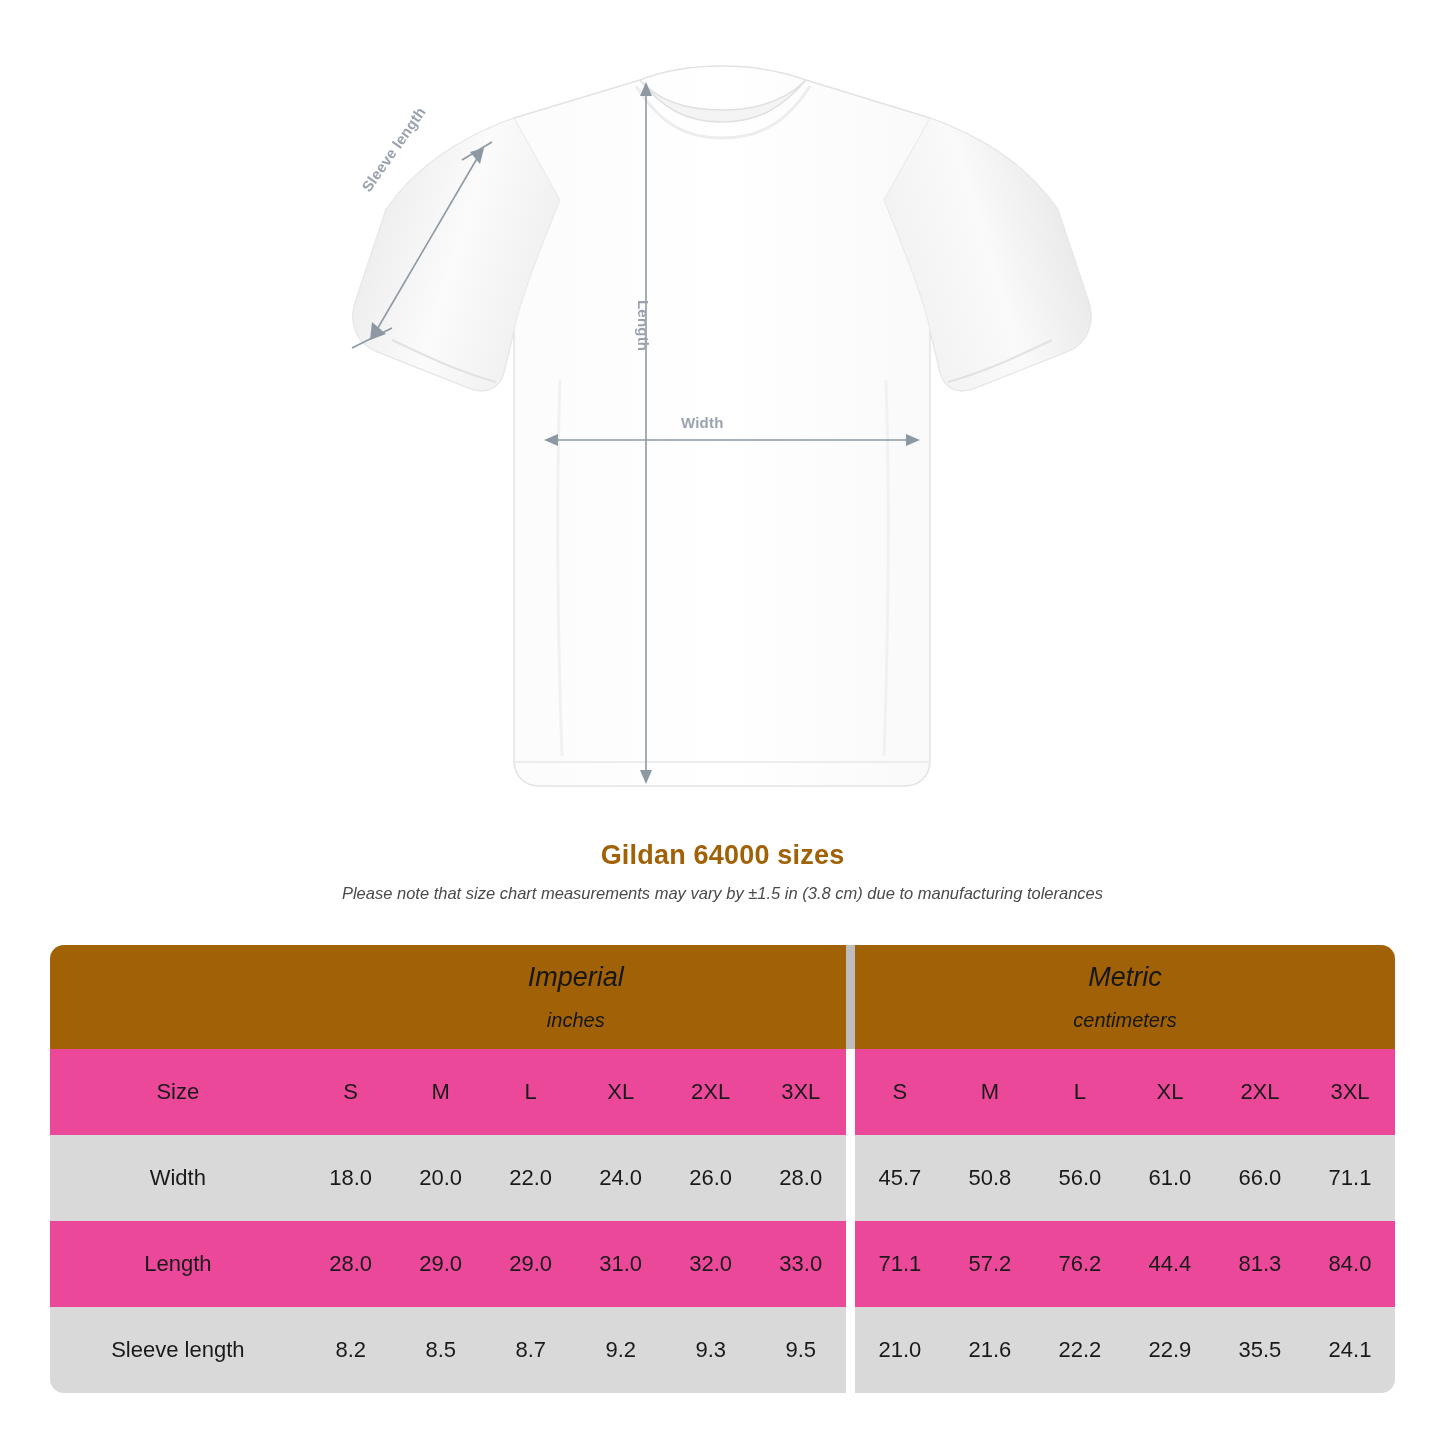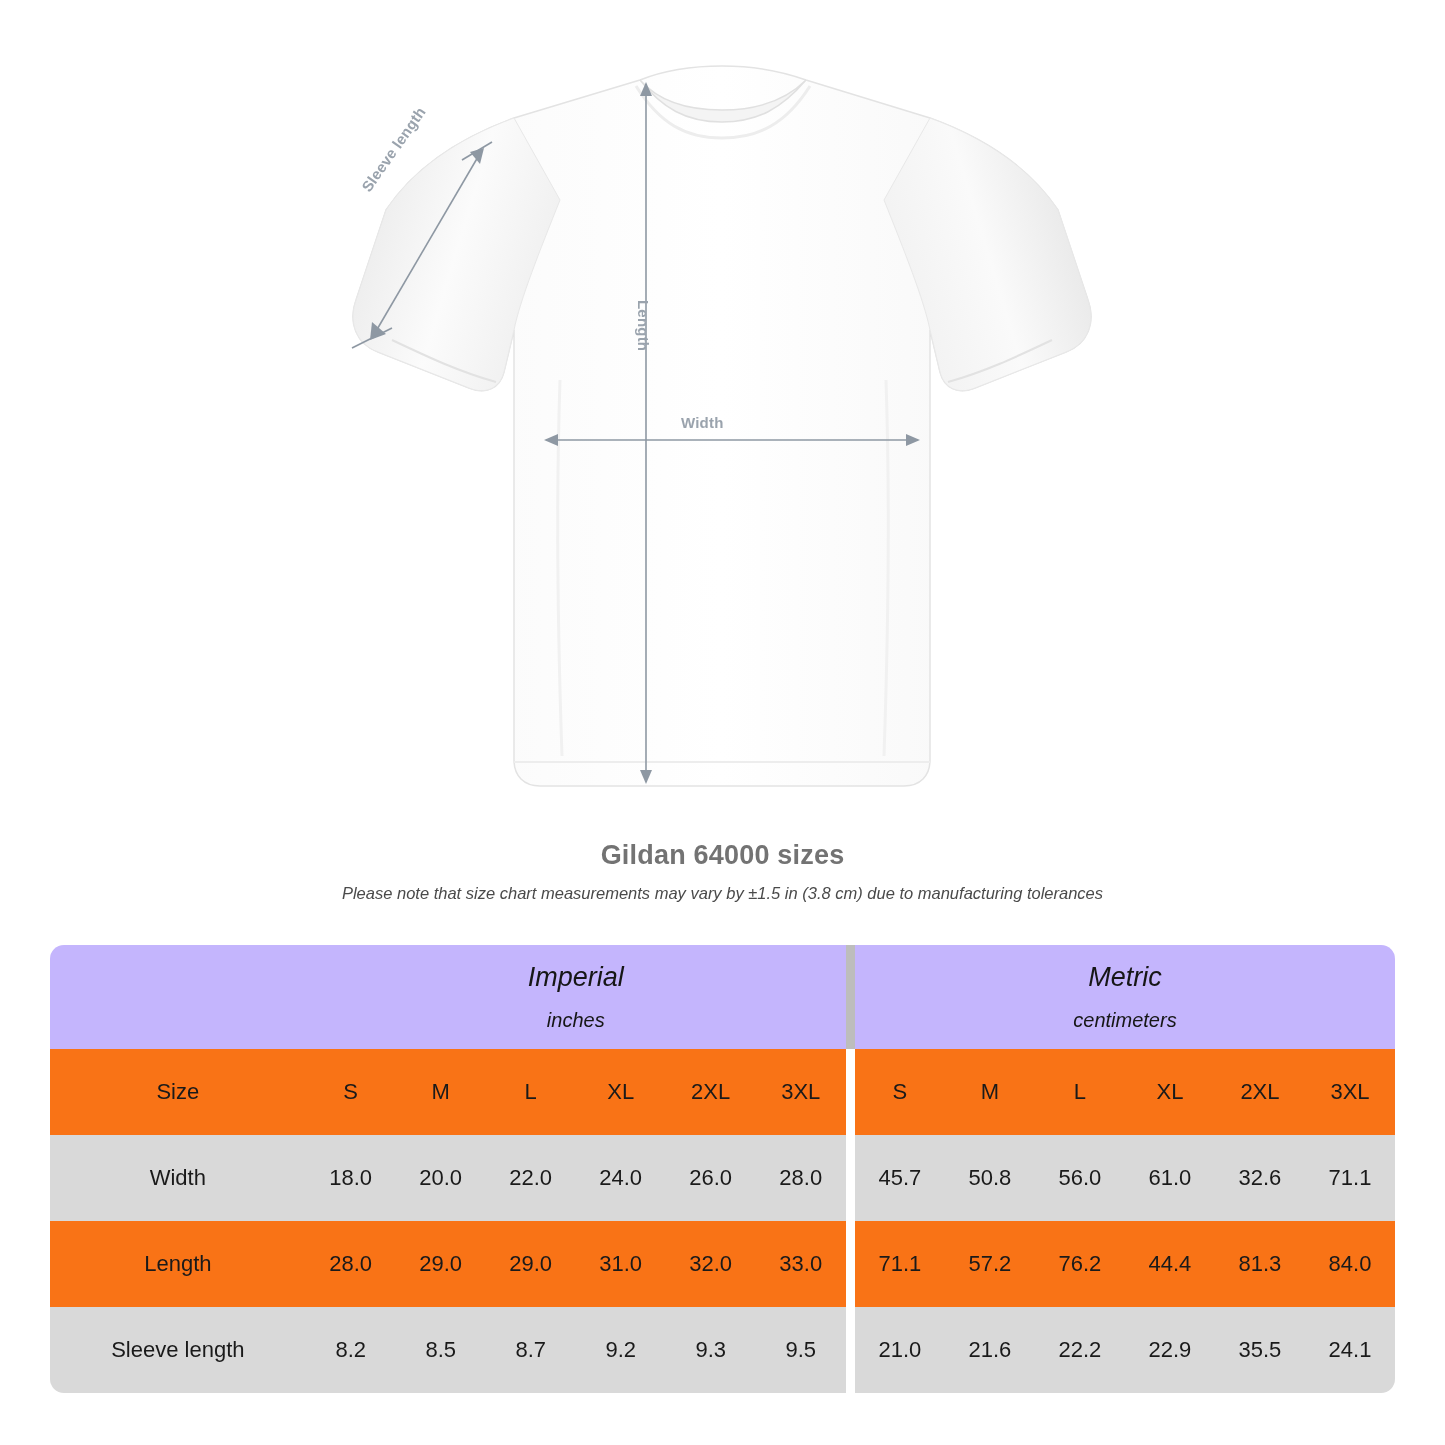--- a/index.html
+++ b/index.html
@@ -57,21 +57,21 @@
   }
 
   
   .title-block {
     text-align: center;
     margin-top: 10px;
   }
   .chart-title {
     font-size: 27px;
     font-weight: bold;
-    color: #737373;
+    color: #a16207;
     margin: 0;
     letter-spacing: .2px;
   }
   .chart-note {
     font-size: 16.5px;
     font-style: italic;
     color: #4a4a4a;
     margin: 13px 0 0 0;
   }
 
@@ -89,21 +89,21 @@
   }
   table.size-table td {
     text-align: center;
     vertical-align: middle;
     font-size: 22px;
     color: #1a1a1a;
     border: none;
   }
   
   .hdr-band td {
-    background: #c4b5fd;
+    background: #a16207;
     height: 102px;
   }
   .hdr-band td.hdr-left {
     border-top-left-radius: 14px;
   }
   .hdr-band td.hdr-right {
     border-top-right-radius: 14px;
   }
   .unit-system {
     font-size: 27px;
@@ -113,21 +113,21 @@
   }
   .unit-name {
     display: block;
     font-size: 20px;
     font-style: italic;
     font-weight: normal;
     margin-top: 16px;
     color: #161616;
   }
 
-  .row-light td { background: #f97316; height: 84px; }
+  .row-light td { background: #ec4899; height: 84px; }
   .row-dark  td { background: #d9d9d9; height: 84px; }
   .row-label {
     font-size: 23px;
     color: #111;
   }
   td.gap-col { background: #ffffff !important; width: 10px; padding: 0; }
   .hdr-band td.gap-col { background: #bdbdbd !important; }
 
   .row-last td.first-cell { border-bottom-left-radius: 14px; }
   .row-last td.last-cell  { border-bottom-right-radius: 14px; }
@@ -293,21 +293,21 @@
           <td>20.0</td>
           <td>22.0</td>
           <td>24.0</td>
           <td>26.0</td>
           <td>28.0</td>
           <td class="sep-cell"></td>
           <td>45.7</td>
           <td>50.8</td>
           <td>56.0</td>
           <td>61.0</td>
-          <td>32.6</td>
+          <td>66.0</td>
           <td>71.1</td>
         </tr>
 
         <tr class="row-light">
           <td class="row-label">Length</td>
           <td>28.0</td>
           <td>29.0</td>
           <td>29.0</td>
           <td>31.0</td>
           <td>32.0</td>

